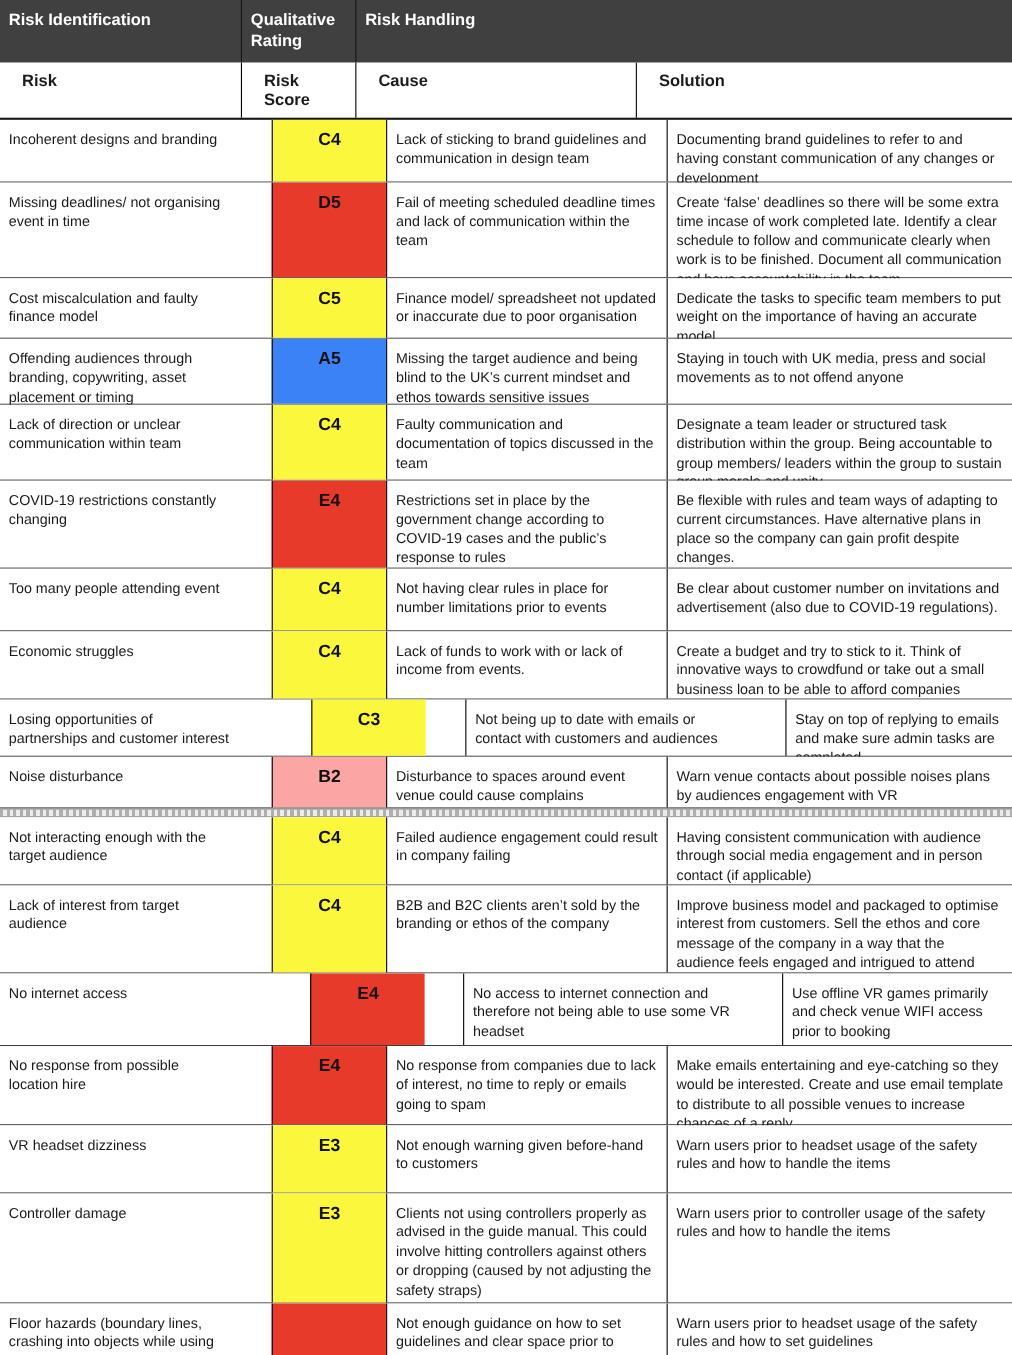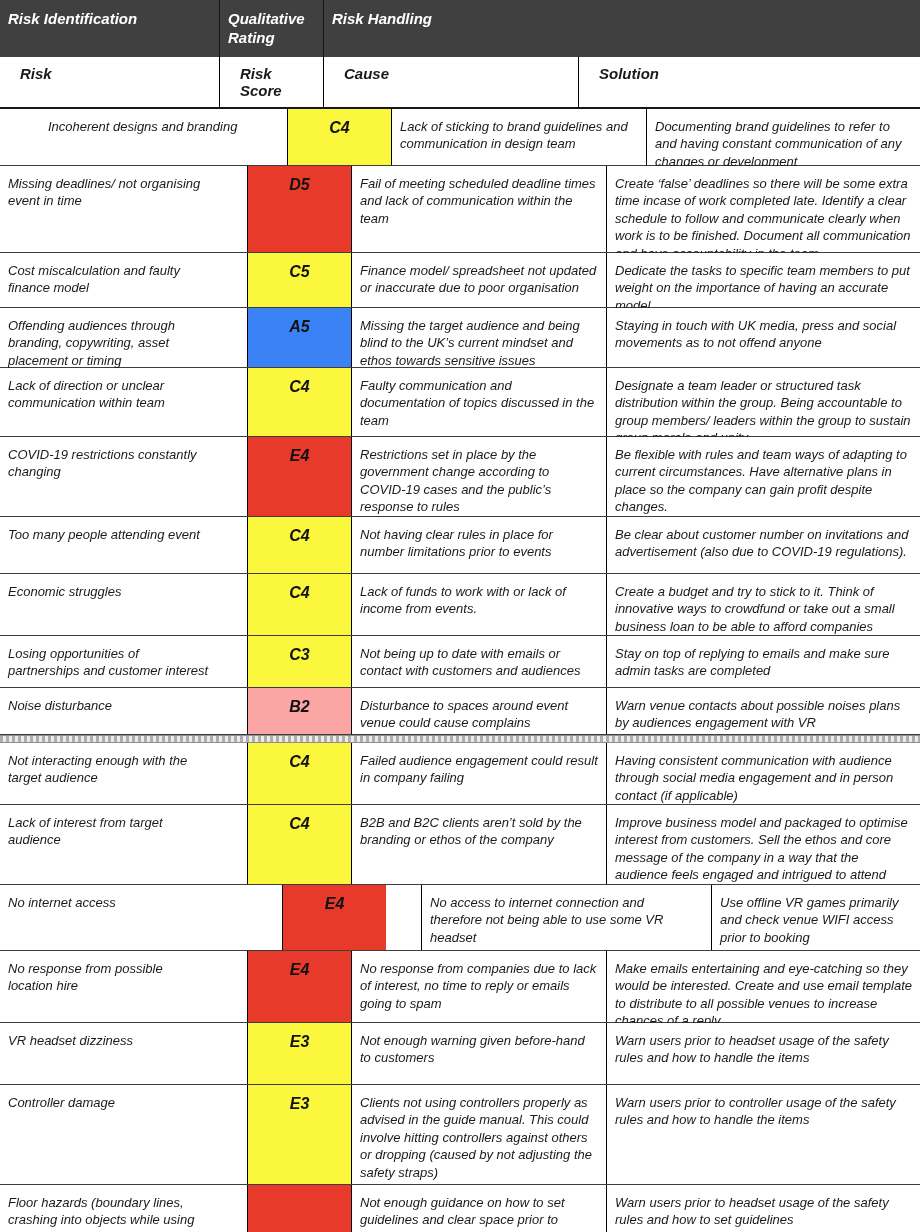--- a/index.html
+++ b/index.html
@@ -1,19 +1,19 @@
 <!DOCTYPE html>
 <html><head>
 <meta charset="utf-8">
 <style>
   * { box-sizing: border-box; margin: 0; padding: 0; }
   html, body { width: 920px; background: #ffffff; }
   body { font-family: "Liberation Sans", "DejaVu Sans", sans-serif; color: #1a1a1a; }
 
-  .tbl { width: 920px; height: 1232px; overflow: hidden; display: flex; flex-direction: column; background: #fff; font-style: italic; }
+  .tbl { width: 920px; height: 1232px; overflow: hidden; display: flex; flex-direction: column; background: #fff; }
 
   
   .thead { display: flex; flex: 0 0 57px; color: #fff; }
   .th { font-weight: bold; font-size: 15px; line-height: 1.27; padding: 9px 8px; }
   .th-risk-id   { width: 219px; }
   .th-rating    { width: 104px; border-left: 1.5px solid #141414; }
   .th-handling  { flex: 1;      border-left: 1.5px solid #141414; }
 
   
   .subhead { display: flex; flex: 0 0 36px; border-bottom: 2px solid #161616; background: #fff; }
@@ -27,29 +27,29 @@
   .rows { display: flex; flex-direction: column; flex: 1; min-height: 0; }
   .tr { display: flex; border-bottom: 1px solid #3d3d3d; background: #fff; }
   .td { font-size: 13px; line-height: 17.4px; padding: 9px 8px 6px; }
   .td-risk     { width: 219px; }
   .td-score    { width: 104px; border-left: 1.5px solid #000; text-align: center;
                  font-weight: bold; font-size: 16px; padding-top: 10px; color: #111; margin-left: 28px; }
   .td-cause    { width: 255px; border-left: 1.5px solid #000; }
   .td-solution { flex: 1;      border-left: 1.5px solid #000; }
 
   
-  .rows > :nth-child(1)  { min-height: 57px; padding-left: 40px; }
+  .rows > :nth-child(1)  { min-height: 57px; }
   .rows > :nth-child(2)  { min-height: 87px; }
   .rows > :nth-child(3)  { min-height: 55px; }
   .rows > :nth-child(4)  { min-height: 60px; }
   .rows > :nth-child(5)  { min-height: 69px; }
   .rows > :nth-child(6)  { min-height: 80px; }
   .rows > :nth-child(7)  { min-height: 57px; }
   .rows > :nth-child(8)  { min-height: 62px; }
-  .rows > :nth-child(9)  { min-height: 52px; }
+  .rows > :nth-child(9)  { min-height: 52px; gap: 36px; }
   .rows > :nth-child(10) { min-height: 47px; }
   .rows > :nth-child(12) { min-height: 62px; }
   .rows > :nth-child(13) { min-height: 80px; }
   .rows > :nth-child(14) { min-height: 66px; gap: 35px; }
   .rows > :nth-child(15) { min-height: 72px; }
   .rows > :nth-child(16) { min-height: 62px; }
   .rows > :nth-child(17) { min-height: 100px; }
   .rows > :nth-child(18) { flex: 1; border-bottom: none; }
 
   

